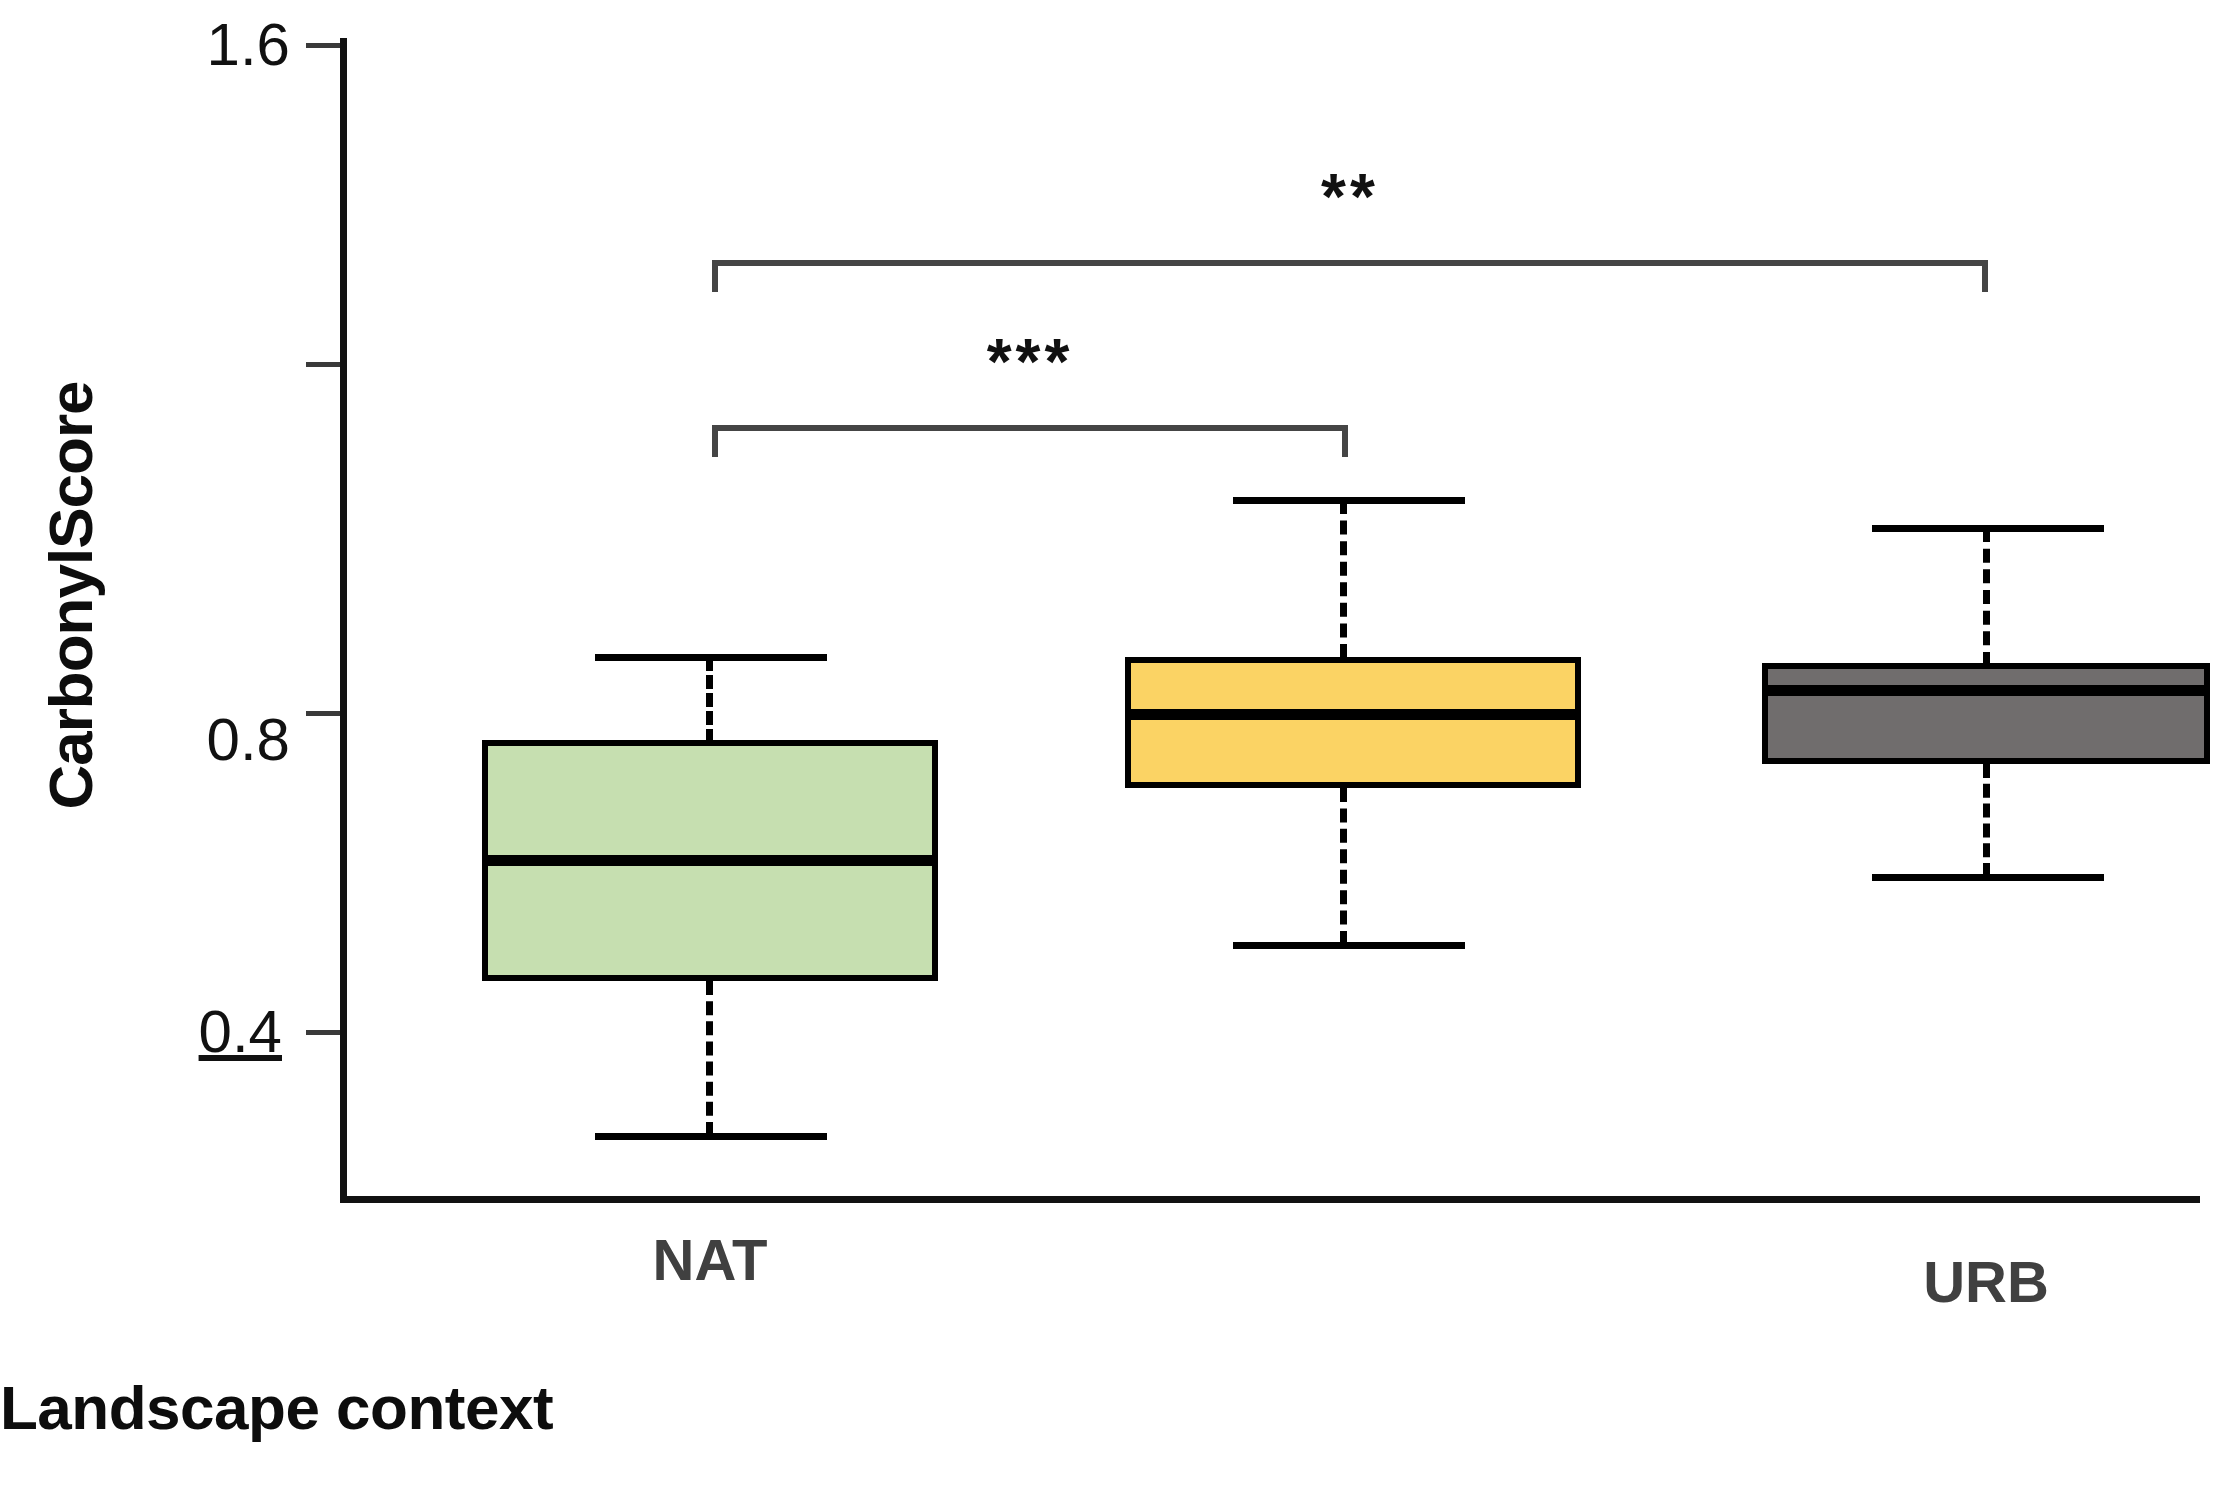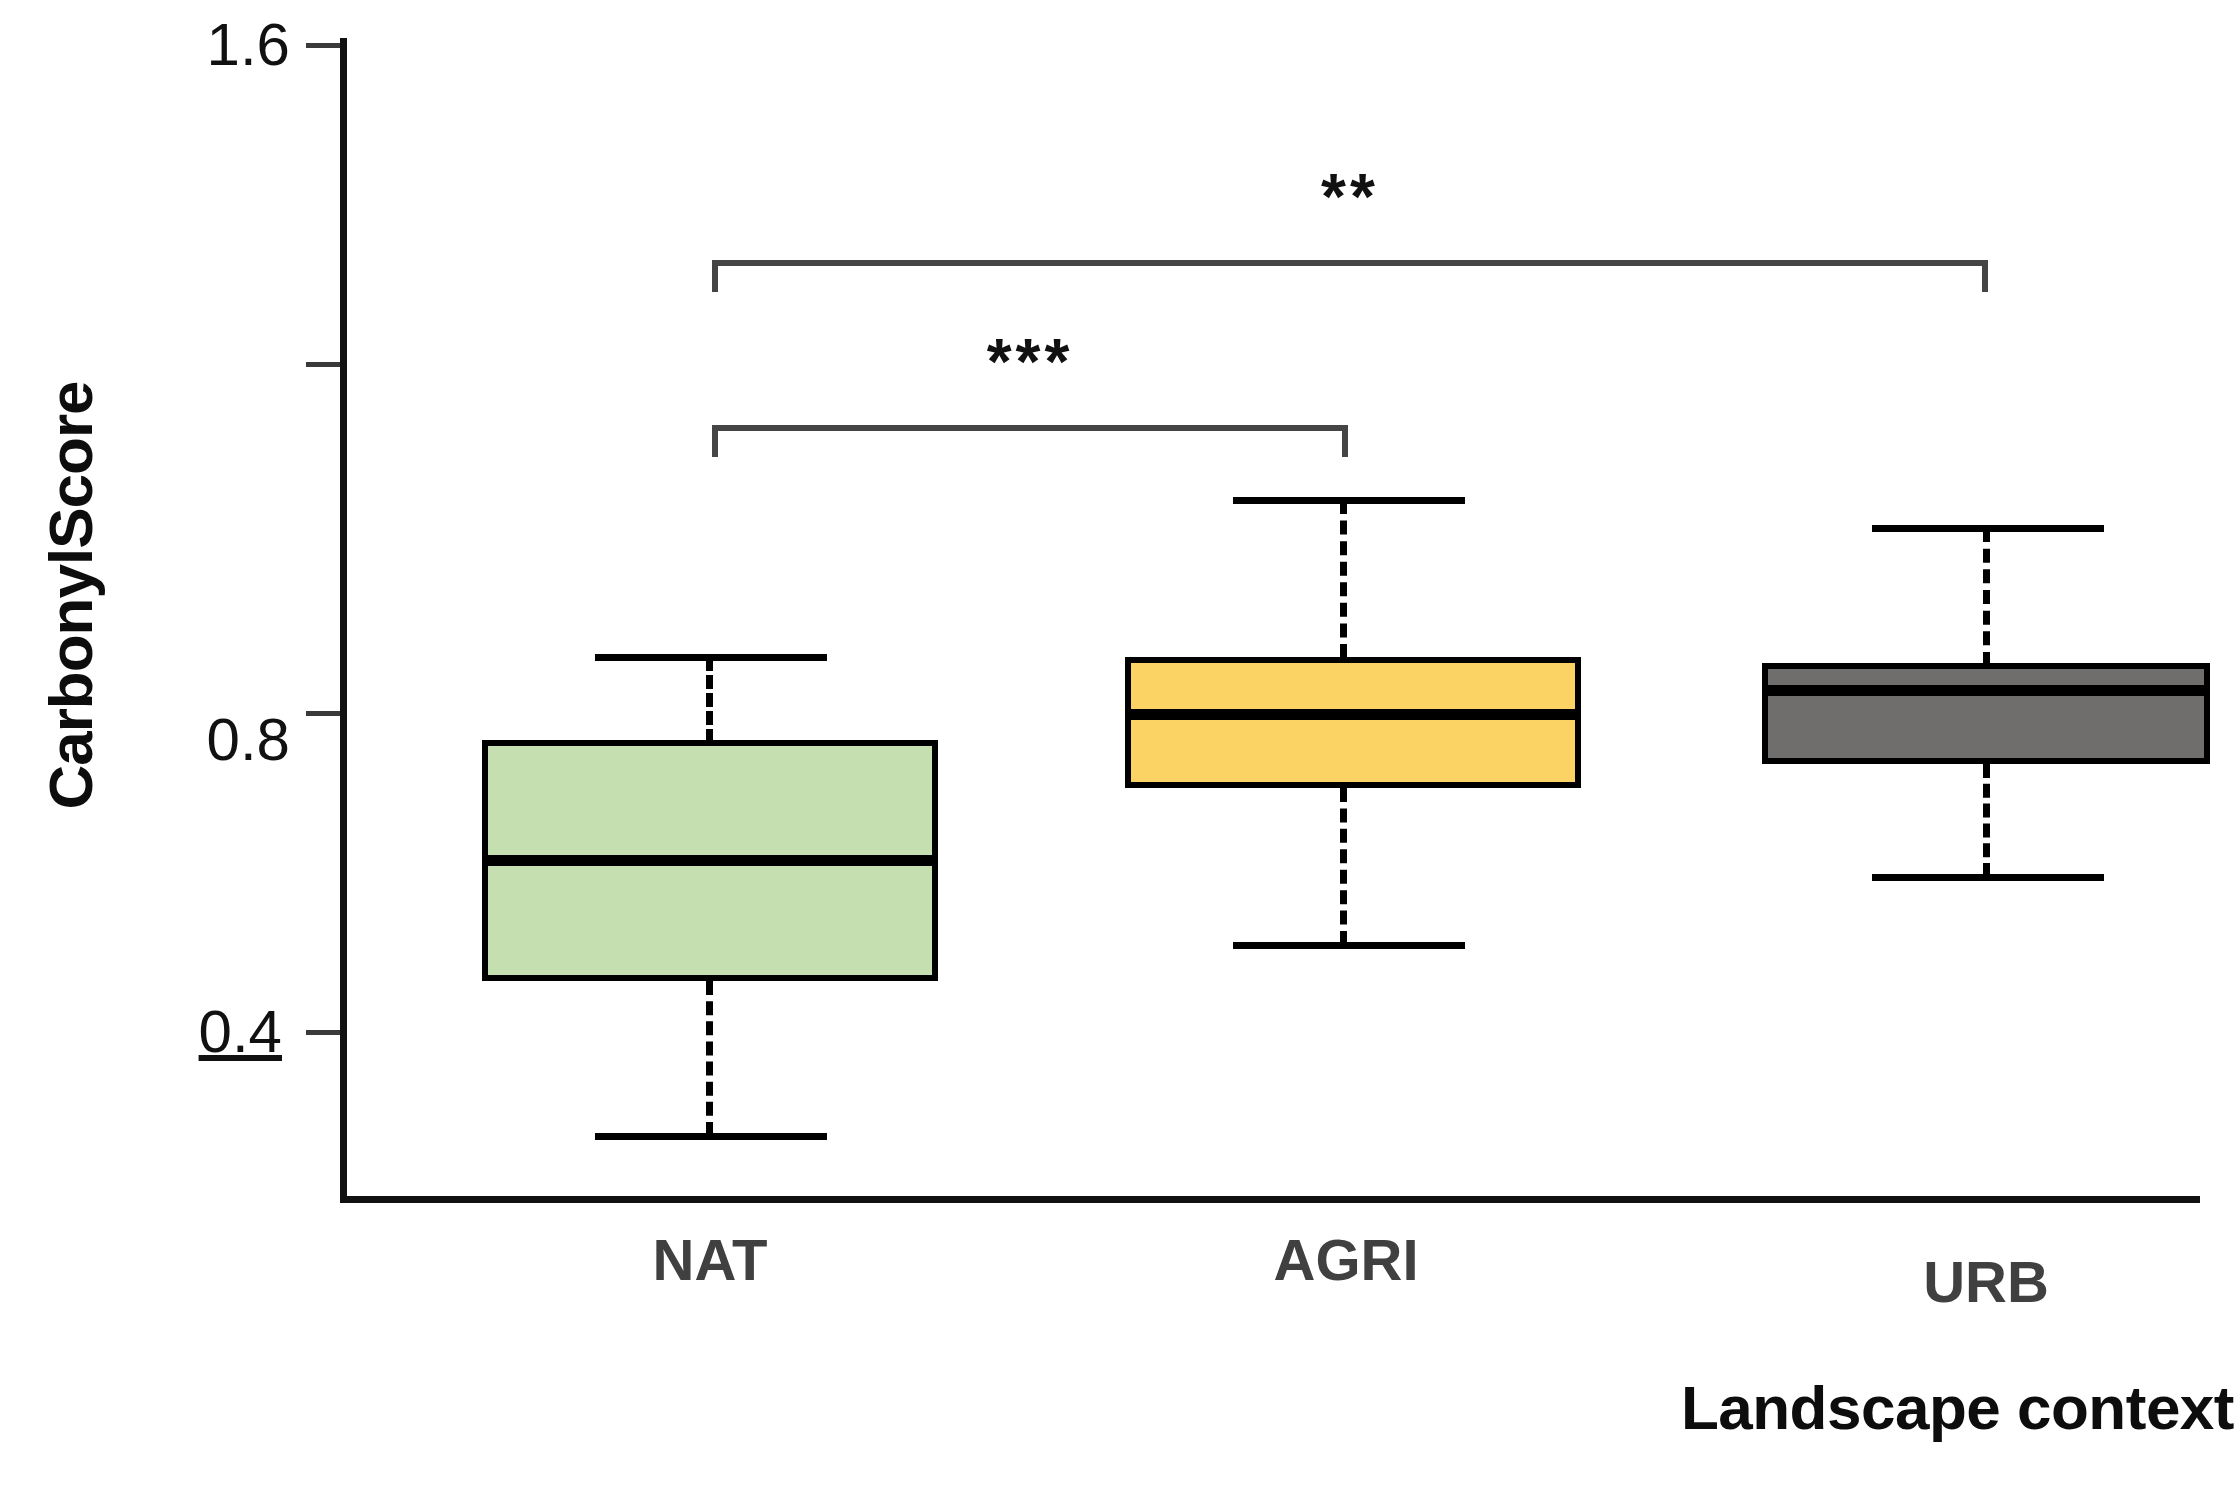--- a/index.html
+++ b/index.html
@@ -13,21 +13,21 @@
     transform:rotate(-90deg);
     transform-origin:center center;
     text-align:center;
     font-size:62px;font-weight:bold;color:#0d0d0d;
     letter-spacing:-1px;
     font-family:"Liberation Sans",sans-serif;
   }
   .xlabel{
     position:absolute;
     left:0; top:1372px; width:2234px;
-    text-align:right;
+    text-align:left;
     font-size:62px;font-weight:bold;color:#0d0d0d;
     letter-spacing:-0.5px;
   }
   .plot{position:absolute;left:0;top:0;width:2234px;height:1503px;border-radius:28px;}
 
   .axis-line{position:absolute;background:#111;}
   .tick{position:absolute;background:#3a3a3a;height:5px;width:34px;}
   .ticklabel{
     position:absolute;
     font-size:60px;color:#111;
@@ -74,21 +74,20 @@
     <div class="tick" style="left:306px;top:43px;"></div>
     <div class="tick" style="left:306px;top:362px;"></div>
     <div class="tick" style="left:306px;top:711px;"></div>
     <div class="tick" style="left:306px;top:1030px;"></div>
 
     <div class="ticklabel" style="left:70px;top:10px;">1.6</div>
     <div class="ticklabel" style="left:70px;top:678px;margin-top:27px;">0.8</div>
     <div class="ticklabel" style="left:62px;top:997px;text-decoration:underline;">0.4</div>
 
     <div class="catlabel" style="left:510px;top:1226px;">NAT</div>
-    <div class="catlabel" style="left:1146px;top:1226px;">AGRI</div>
     <div class="catlabel" style="left:1786px;top:1248px;">URB</div>
 
     <div>
       <div class="whisker" style="left:706px;top:657px;height:86px;"></div>
       <div class="cap" style="left:595px;top:654px;width:232px;"></div>
       <div class="box" style="left:482px;top:740px;width:456px;height:241px;background:#c6dfb0;"></div>
       <div class="median" style="left:482px;top:855px;width:456px;"></div>
       <div class="whisker" style="left:706px;top:981px;height:155px;"></div>
       <div class="cap" style="left:595px;top:1133px;width:232px;"></div>
     </div>

